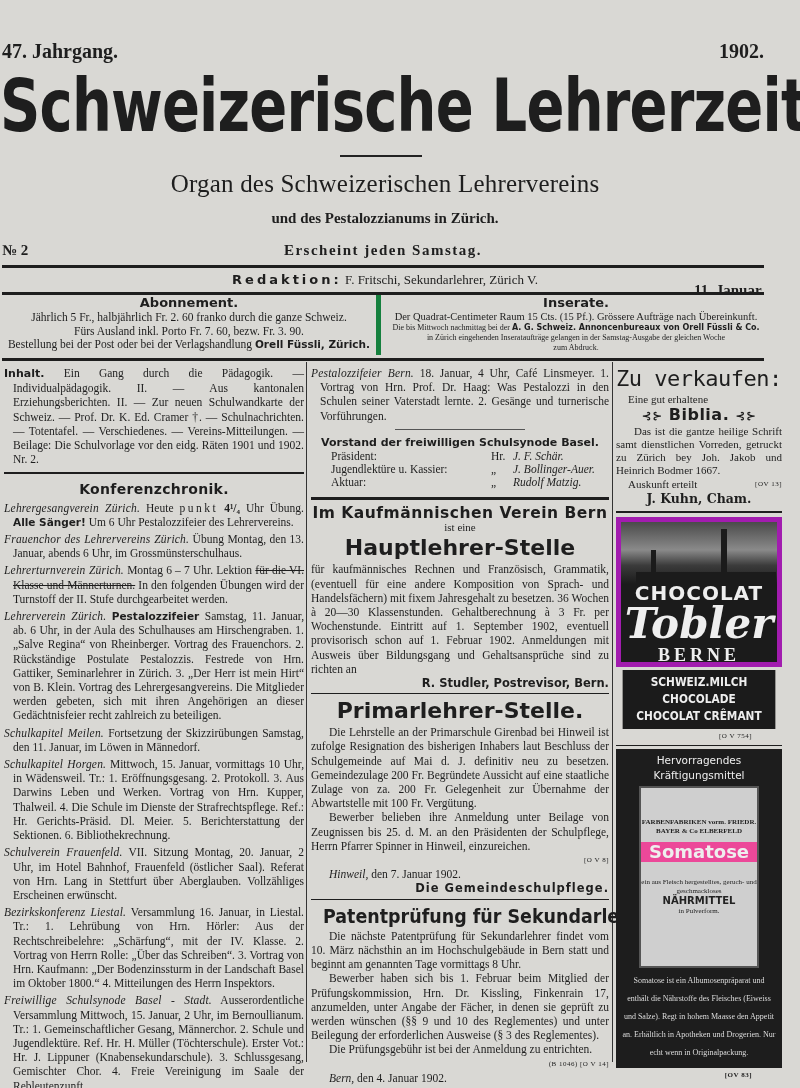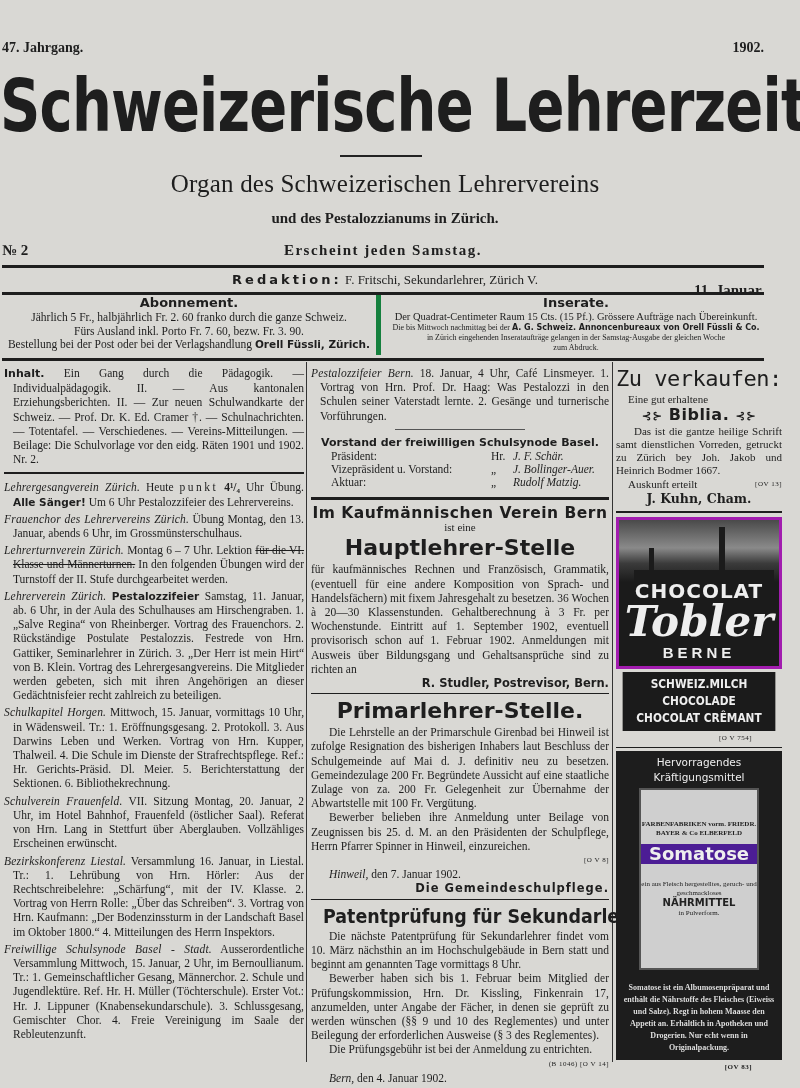--- a/index.html
+++ b/index.html
@@ -7,21 +7,21 @@
   body {
     background: #d9d8d4;
     color: #1e1e1e;
     font-family: "Liberation Serif", "DejaVu Serif", serif;
     position: relative;
   }
   .page { position: absolute; left: 0; top: 0; width: 800px; height: 1088px; }
   .abs { position: absolute; }
 
   
-  .top-line { top: 40px; left: 2px; width: 762px; height: 16px; font-weight: bold; font-size: 14px; }
+  .top-line { top: 40px; left: 2px; width: 762px; height: 16px; font-weight: bold; font-size: 20px; }
   .top-line .l { position: absolute; left: 0; top: 0; }
   .top-line .r { position: absolute; right: 0; top: 0; }
   .masthead-title {
     top: 64px; left: 0; width: 770px; text-align: center;
     font-family: "DejaVu Sans", sans-serif; font-weight: bold;
     font-size: 70px; letter-spacing: -1px; line-height: 80px;
     transform: scaleY(1.05) scaleX(0.8); transform-origin: left top;
     white-space: nowrap;
   }
   .title-rule { top: 155px; left: 340px; width: 82px; height: 2px; background: #222; }
@@ -65,35 +65,35 @@
   .ad-small-center { text-align: center; font-size: 11px; }
   .ad-para { text-indent: 18px; }
   .ref { font-size: 7px; letter-spacing: 0.5px; }
   .right { text-align: right; }
   .sig { font-family: "DejaVu Sans", sans-serif; font-weight: bold; text-align: right; font-size: 11.5px; }
 
   
   .verkaufen { font-family: "DejaVu Sans Mono", monospace; font-size: 22px; line-height: 26px; letter-spacing: -0.5px; white-space: nowrap; }
   .biblia { text-align: center; font-family: "DejaVu Sans", sans-serif; font-weight: bold; font-size: 16px; margin: 2px 0; letter-spacing: 0.5px; }
   .biblia .orn { font-size: 12px; }
-  .tobler { background: #1b1b1b; color: #eee; text-align: center; border: 3px solid #a21caf; }
+  .tobler { background: #1b1b1b; color: #eee; text-align: center; border: 5px solid #a21caf; }
   .tobler-sky { height: 62px; background: linear-gradient(#4a4a4a, #8a8a8a 45%, #3b3b3b 70%, #1b1b1b); position: relative; }
   .spire { position: absolute; bottom: 0; width: 6px; background: #1b1b1b; }
   .tobler .t1 { font-family: "DejaVu Sans", sans-serif; font-weight: bold; font-size: 20px; letter-spacing: 1px; margin-top: 2px; }
   .tobler .t2 { font-family: "DejaVu Serif", serif; font-style: italic; font-weight: bold; font-size: 42px; line-height: 48px; }
-  .tobler .t3 { font-family: Liberation Sans, sans-serif; font-weight: bold; font-size: 15px; letter-spacing: 4px; padding-bottom: 6px; }
+  .tobler .t3 { font-family: Liberation Serif, serif; font-weight: bold; font-size: 18px; letter-spacing: 4px; }
   .tobler2 { background: #1b1b1b; color: #eee; text-align: center; font-family: "DejaVu Sans", sans-serif; font-weight: bold; font-size: 11.5px; line-height: 17px; padding: 4px 2px; margin-top: 3px; transform: scaleX(0.92); }
   .somatose { background: #1d1d1d; color: #ddd; text-align: center; padding: 4px 6px 6px; }
   .somatose .sh { font-family: "DejaVu Sans", sans-serif; font-size: 10.5px; color: #eee; margin-bottom: 4px; }
   .box3d { margin: 0 auto; width: 120px; height: 182px; background: #cfcfcf; color: #222; border: 2px solid #555; position: relative; }
-  .box3d .band { background: #4c1d95; color: #eee; font-family: "DejaVu Sans", sans-serif; font-weight: bold; font-size: 18px; padding: 3px 0; margin-top: 6px; }
+  .box3d .band { background: #ec4899; color: #eee; font-family: "DejaVu Sans", sans-serif; font-weight: bold; font-size: 18px; padding: 3px 0; margin-top: 6px; }
   .box3d .maker { font-size: 7px; line-height: 9px; padding-top: 30px; font-weight: bold; }
   .box3d .nm { font-size: 7px; line-height: 9px; padding-top: 16px; }
   .box3d .nm b { font-family: "DejaVu Sans", sans-serif; font-size: 10px; }
-  .somatose .desc { font-size: 8px; line-height: 12px; margin-top: 12px; font-weight: bold; }
+  .somatose .desc { font-size: 8px; line-height: 18px; margin-top: 4px; font-weight: normal; }
 </style>
 </head>
 <body>
 
 <div class="page">
 
   <div class="abs top-line">
     <span class="l">47. Jahrgang.</span>
     <span class="r">1902.</span>
   </div>
@@ -133,20 +133,21 @@
 
   <div class="vrule" style="left:306px; top:362px; height:700px;"></div>
   <div class="vrule" style="left:612px; top:362px; height:700px;"></div>
 
   <div class="col col1">
     <div class="entry">
       <b class="sans-b" style="font-size:11px">Inhalt.</b>
       <span>Ein Gang durch die Pädagogik. — Individualpädagogik. II. — Aus kantonalen Erziehungsberichten. II. — Zur neuen Schulwandkarte der Schweiz. — Prof. Dr. K. Ed. Cramer †. — Schulnachrichten. — Totentafel. — Verschiedenes. — Vereins-Mitteilungen. — Beilage: Die Schulvorlage vor den eidg. Räten 1901 und 1902. Nr. 2.</span>
     </div>
     <div class="hr"></div>
+    <div class="section-head">Konferenzchronik.</div>
 
     <div class="entry">
       <i>Lehrergesangverein Zürich.</i>
       <span>Heute</span>
       <span class="spaced">punkt</span>
       <b>4¹/₄</b>
       <span>Uhr Übung.</span>
       <b class="sans-b" style="font-size:10.5px">Alle Sänger!</b>
       <span>Um 6 Uhr Pestalozzifeier des Lehrervereins.</span>
     </div>
@@ -159,20 +160,24 @@
       <span>Montag 6 – 7 Uhr. Lektion</span>
       <span class="strike">für die VI. Klasse und Männerturnen.</span>
       <span>In den folgenden Übungen wird der Turnstoff der II. Stufe durchgearbeitet werden.</span>
     </div>
     <div class="entry">
       <i>Lehrerverein Zürich.</i>
       <b class="sans-b" style="font-size:10.5px">Pestalozzifeier</b>
       <span>Samstag, 11. Januar, ab. 6 Uhr, in der Aula des Schulhauses am Hirschengraben. 1. „Salve Regina“ von Rheinberger. Vortrag des Frauenchors. 2. Rückständige Postulate Pestalozzis. Festrede von Hrn. Gattiker, Seminarlehrer in Zürich. 3. „Der Herr ist mein Hirt“ von B. Klein. Vortrag des Lehrergesangvereins. Die Mitglieder werden gebeten, sich mit ihren Angehörigen an dieser Gedächtnisfeier recht zahlreich zu beteiligen.</span>
     </div>
     <div class="entry">
+      <i>Schulkapitel Meilen.</i>
+      <span>Fortsetzung der Skizzirübungen Samstag, den 11. Januar, im Löwen in Männedorf.</span>
+    </div>
+    <div class="entry">
       <i>Schulkapitel Horgen.</i>
       <span>Mittwoch, 15. Januar, vormittags 10 Uhr, in Wädensweil. Tr.: 1. Eröffnungsgesang. 2. Protokoll. 3. Aus Darwins Leben und Werken. Vortrag von Hrn. Kupper, Thalweil. 4. Die Schule im Dienste der Strafrechtspflege. Ref.: Hr. Gerichts-Präsid. Dl. Meier. 5. Berichterstattung der Sektionen. 6. Bibliothekrechnung.</span>
     </div>
     <div class="entry">
       <i>Schulverein Frauenfeld.</i>
       <span>VII. Sitzung Montag, 20. Januar, 2 Uhr, im Hotel Bahnhof, Frauenfeld (östlicher Saal). Referat von Hrn. Lang in Stettfurt über Aberglauben. Vollzähliges Erscheinen erwünscht.</span>
     </div>
     <div class="entry">
       <i>Bezirkskonferenz Liestal.</i>
       <span>Versammlung 16. Januar, in Liestal. Tr.: 1. Lehrübung von Hrn. Hörler: Aus der Rechtschreibelehre: „Schärfung“, mit der IV. Klasse. 2. Vortrag von Herrn Rolle: „Über das Schreiben“. 3. Vortrag von Hrn. Kaufmann: „Der Bodenzinssturm in der Landschaft Basel im Oktober 1800.“ 4. Mitteilungen des Herrn Inspektors.</span>
@@ -189,21 +194,21 @@
       <span>18. Januar, 4 Uhr, Café Linsmeyer. 1. Vortrag von Hrn. Prof. Dr. Haag: Was Pestalozzi in den Schulen seiner Vaterstadt lernte. 2. Gesänge und turnerische Vorführungen.</span>
     </div>
     <div class="hr-thin"></div>
     <div class="vorstand-title">Vorstand der freiwilligen Schulsynode Basel.</div>
     <div class="vorstand-row">
       <span class="role">Präsident:</span>
       <span class="prefix">Hr.</span>
       <i>J. F. Schär.</i>
     </div>
     <div class="vorstand-row">
-      <span class="role">Vizepräsident u. Vorstand:</span>
+      <span class="role">Jugendlektüre u. Kassier:</span>
       <span class="prefix">„</span>
       <i>J. Bollinger-Auer.</i>
     </div>
     <div class="vorstand-row">
       <span class="role">Aktuar:</span>
       <span class="prefix">„</span>
       <i>Rudolf Matzig.</i>
     </div>
     <div class="hr" style="height:3px; margin-top:8px;"></div>
 

